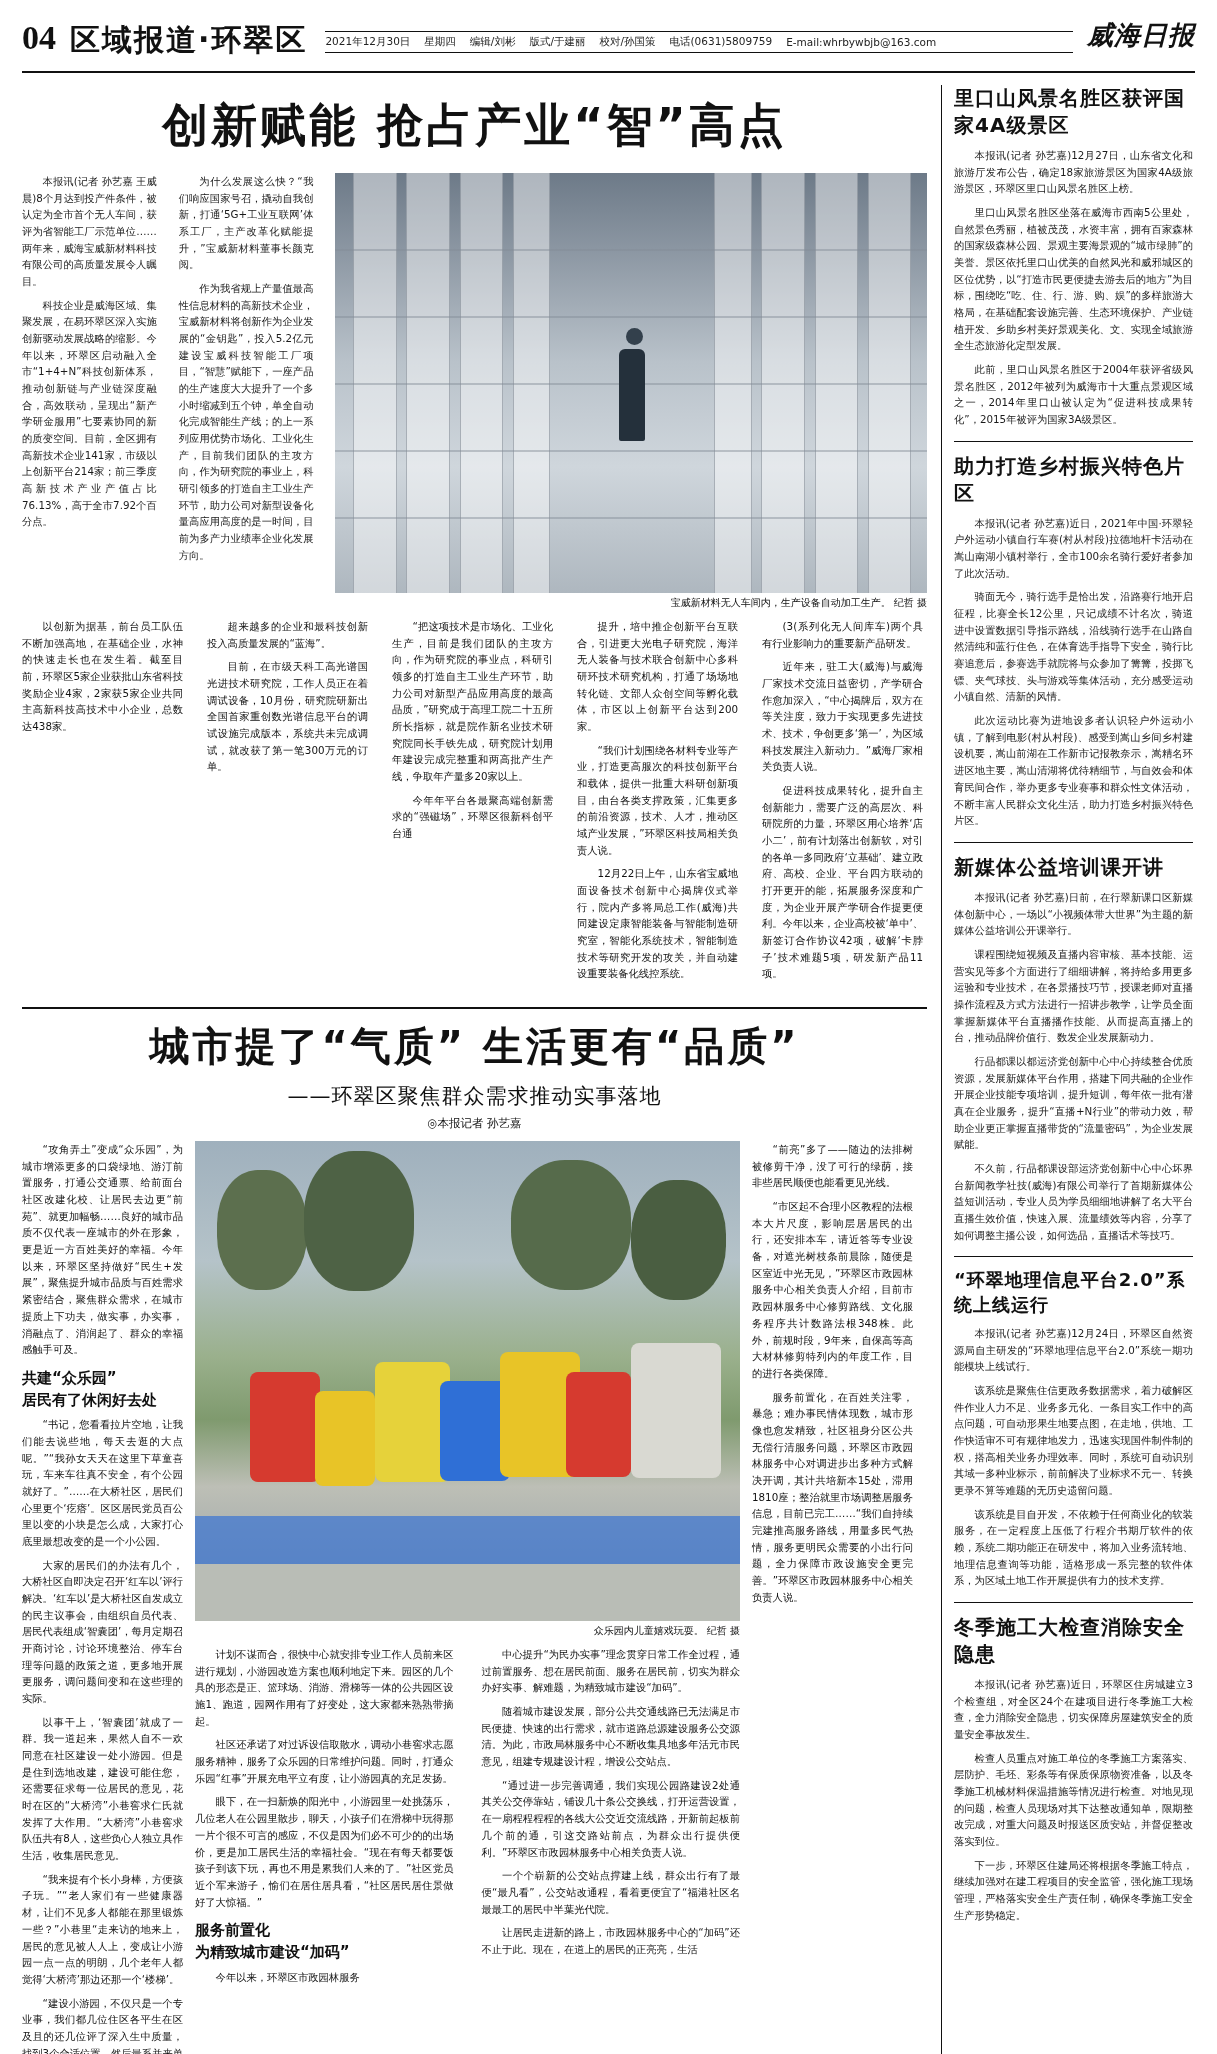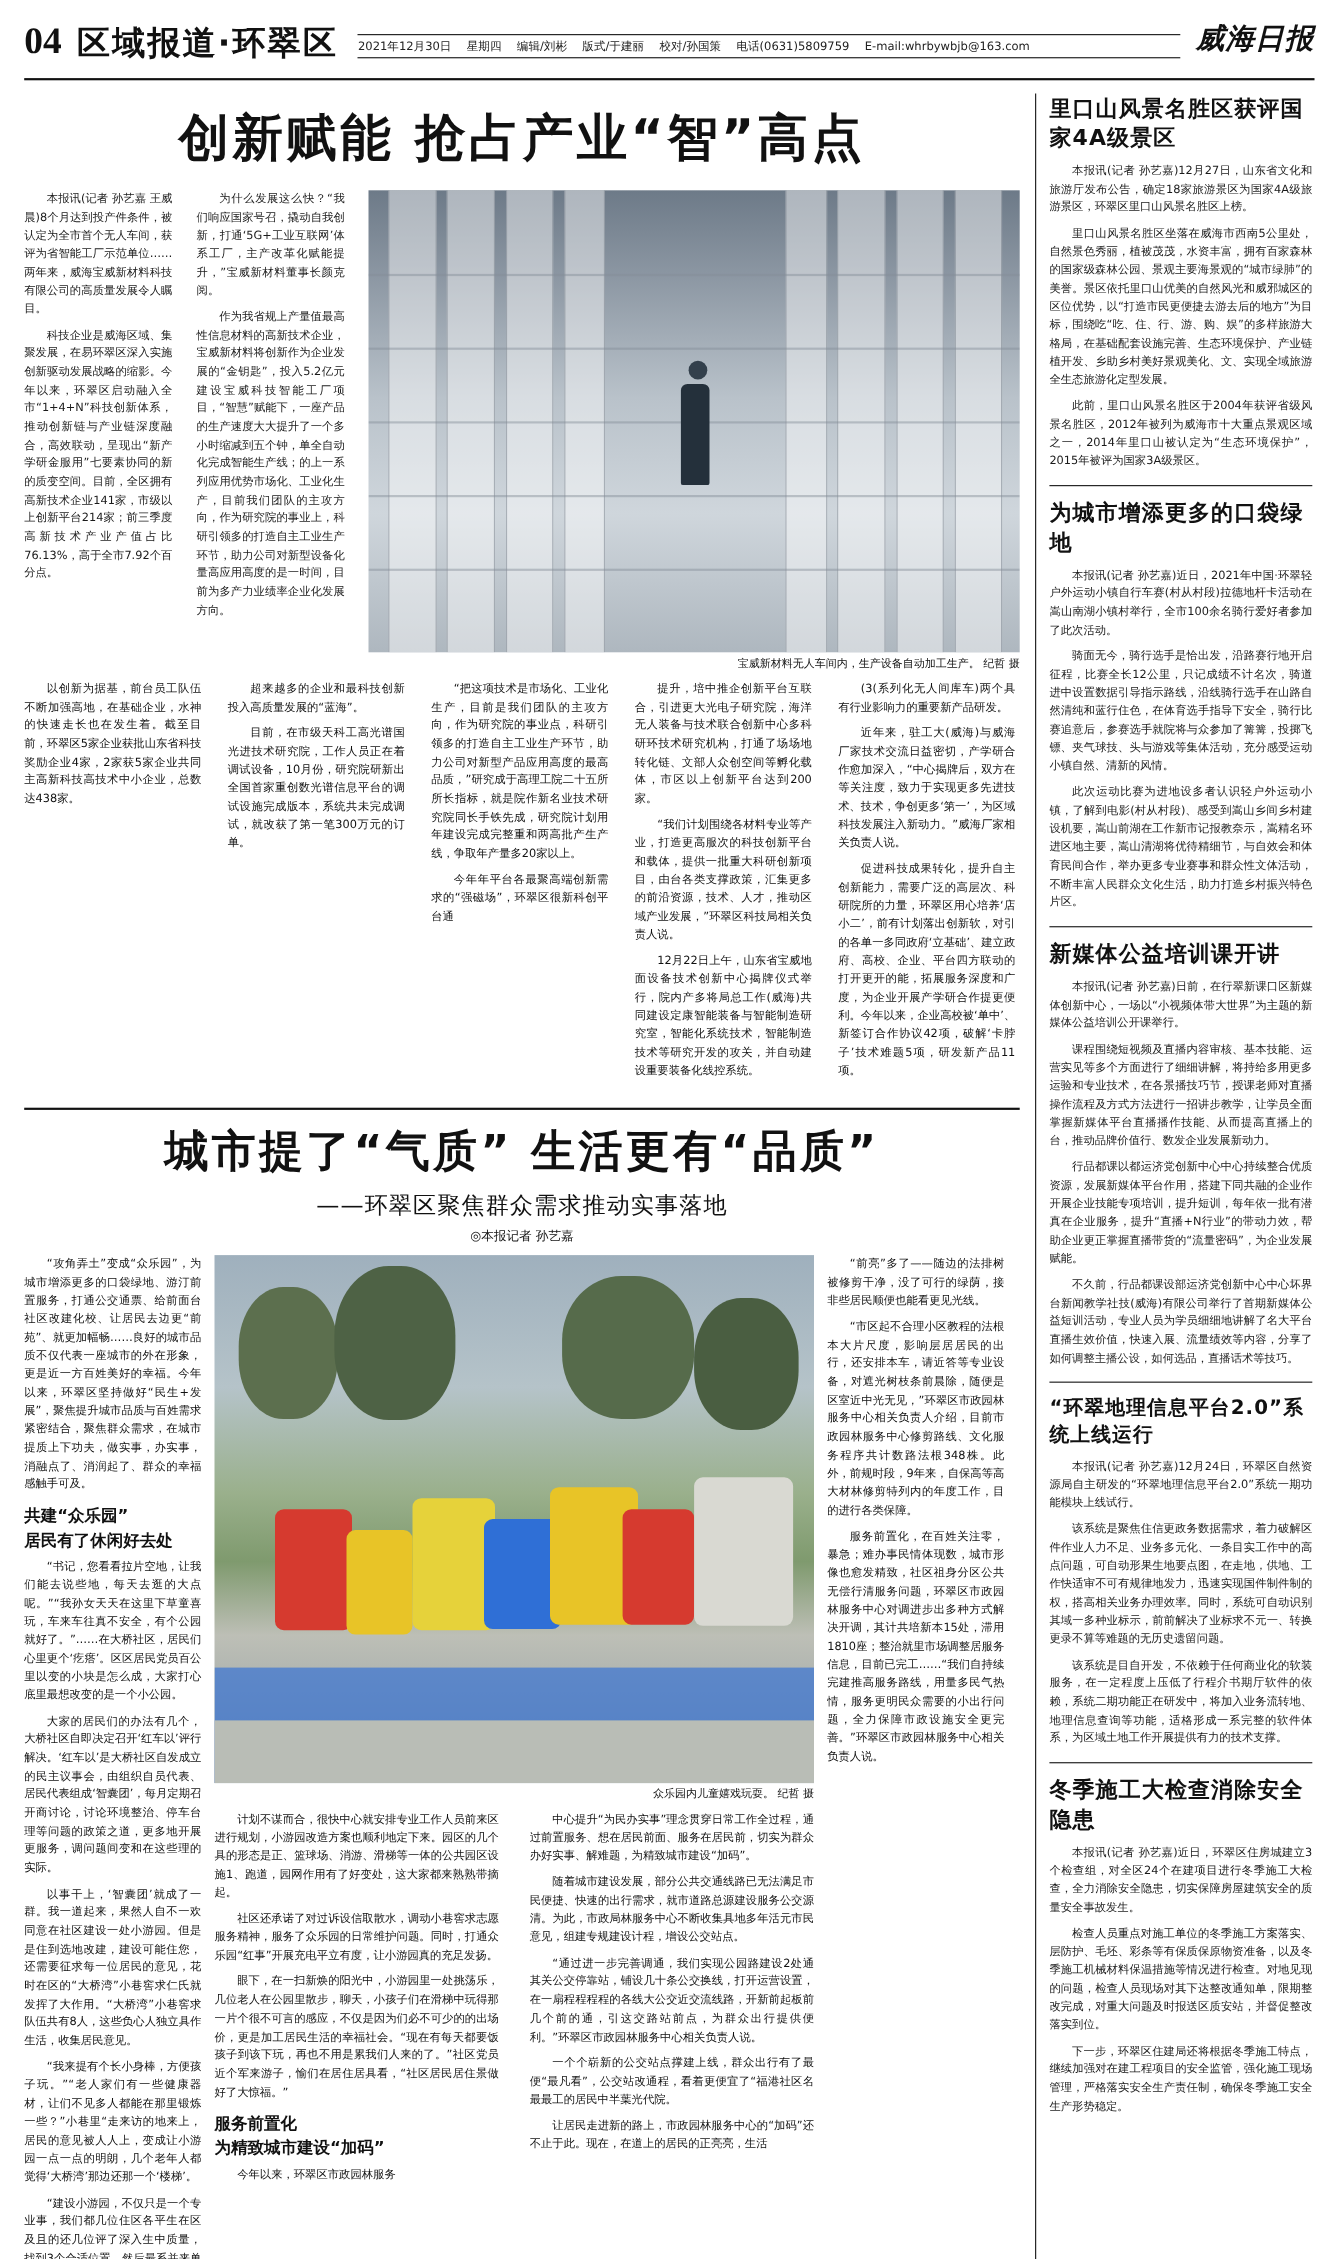--- a/index.html
+++ b/index.html
@@ -364,28 +364,28 @@
 
     </div>
 
     <div class="right-rail">
 
       <div>
         <div class="rr-title">里口山风景名胜区获评国家4A级景区</div>
         <div class="rr-body">
           <p>本报讯(记者 孙艺嘉)12月27日，山东省文化和旅游厅发布公告，确定18家旅游景区为国家4A级旅游景区，环翠区里口山风景名胜区上榜。</p>
           <p>里口山风景名胜区坐落在威海市西南5公里处，自然景色秀丽，植被茂茂，水资丰富，拥有百家森林的国家级森林公园、景观主要海景观的“城市绿肺”的美誉。景区依托里口山优美的自然风光和威邪城区的区位优势，以“打造市民更便捷去游去后的地方”为目标，围绕吃“吃、住、行、游、购、娱”的多样旅游大格局，在基础配套设施完善、生态环境保护、产业链植开发、乡助乡村美好景观美化、文、实现全域旅游全生态旅游化定型发展。</p>
-          <p>此前，里口山风景名胜区于2004年获评省级风景名胜区，2012年被列为威海市十大重点景观区域之一，2014年里口山被认定为“生态环境保护”，2015年被评为国家3A级景区。</p>
+          <p>此前，里口山风景名胜区于2004年获评省级风景名胜区，2012年被列为威海市十大重点景观区域之一，2014年里口山被认定为“促进科技成果转化”，2015年被评为国家3A级景区。</p>
         </div>
       </div>
 
       <hr class="rr-sep">
 
       <div>
-        <div class="rr-title">为城市增添更多的口袋绿地</div>
+        <div class="rr-title">助力打造乡村振兴特色片区</div>
         <div class="rr-body">
           <p>本报讯(记者 孙艺嘉)近日，2021年中国·环翠轻户外运动小镇自行车赛(村从村段)拉德地杆卡活动在嵩山南湖小镇村举行，全市100余名骑行爱好者参加了此次活动。</p>
           <p>骑面无今，骑行选手是恰出发，沿路赛行地开启征程，比赛全长12公里，只记成绩不计名次，骑道进中设置数据引导指示路线，沿线骑行选手在山路自然清纯和蓝行住色，在体育选手指导下安全，骑行比赛追意后，参赛选手就院将与众参加了篝篝，投掷飞镖、夹气球技、头与游戏等集体活动，充分感受运动小镇自然、清新的风情。</p>
           <p>此次运动比赛为进地设多者认识轻户外运动小镇，了解到电影(村从村段)、感受到嵩山乡间乡村建设机要，嵩山前湖在工作新市记报教奈示，嵩精名环进区地主要，嵩山清湖将优待精细节，与自效会和体育民间合作，举办更多专业赛事和群众性文体活动，不断丰富人民群众文化生活，助力打造乡村振兴特色片区。</p>
         </div>
       </div>
 
       <hr class="rr-sep">
 
       <div>

